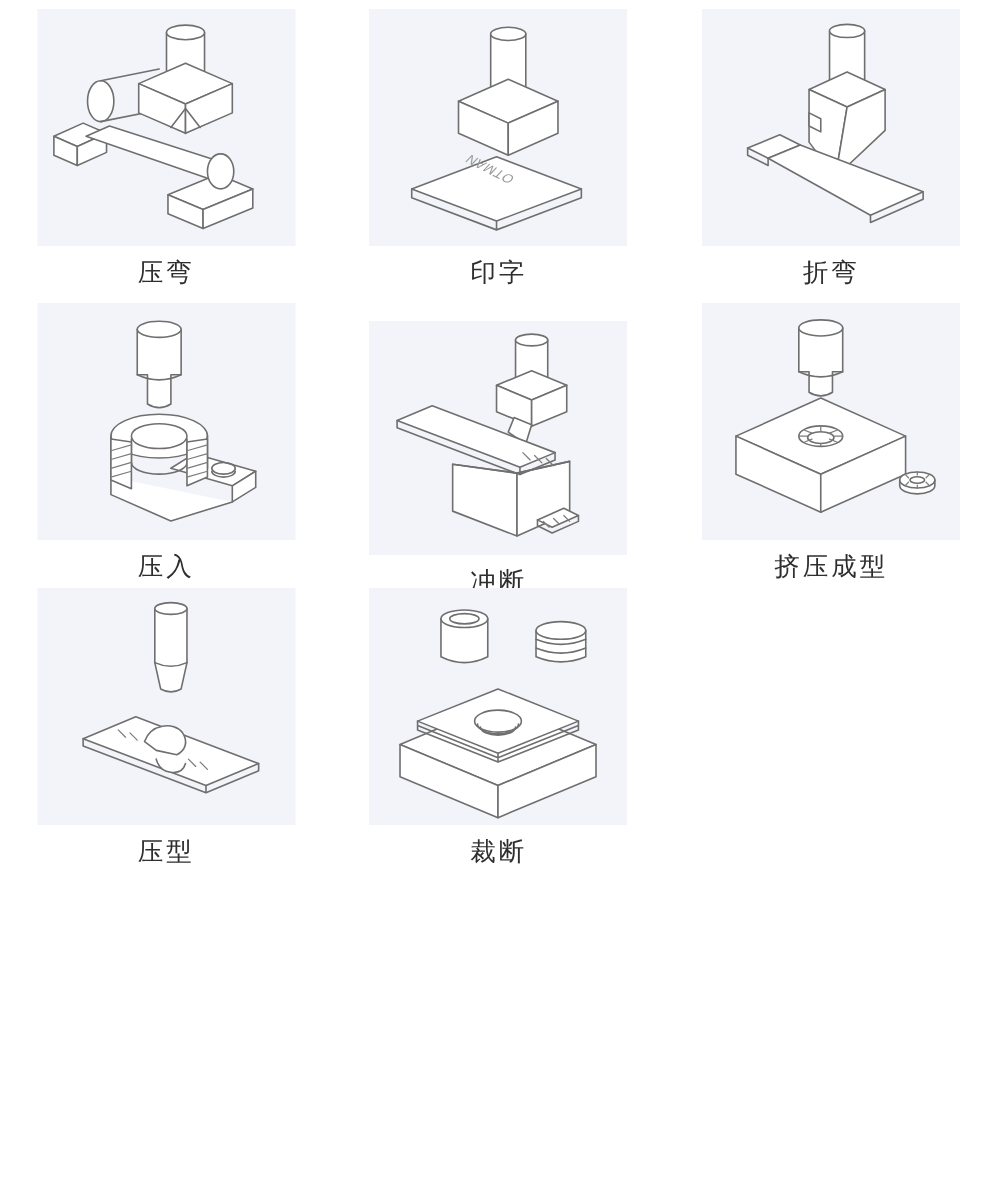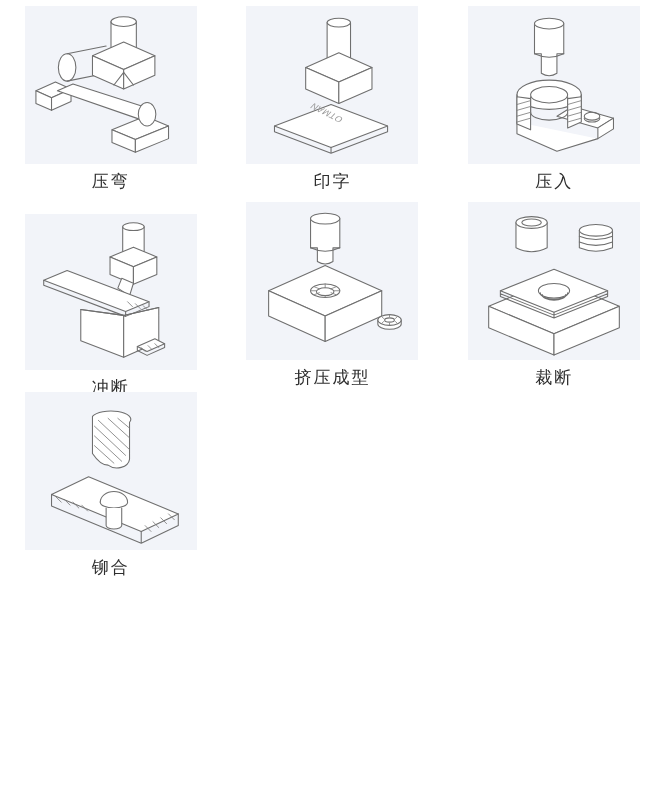--- a/index.html
+++ b/index.html
@@ -73,20 +73,36 @@
           <polygon class="f" points="58,62 58,84 92,99 92,77"></polygon>
           <polygon class="f" points="126,62 126,84 92,99 92,77"></polygon>
           <polygon class="f" points="84,100 142,122 84,144 26,122"></polygon>
           <path d="M26 122 v6 L84 150 L142 128 v-6 M84 144 v6"></path>
           <text class="stamp" transform="translate(97 114) rotate(207) skewX(-16)">OTMAN</text>
         </svg>
       </div>
       <figcaption class="caption">印字</figcaption>
     </figure>
 
+    <figure class="cell" style="margin:0">
+      <div class="panel">
+        <svg width="170" height="156" viewBox="0 0 170 160">
+          <path class="f" d="M84 14 V50 Q96 56 108 50 V14"></path>
+          <ellipse class="f" cx="96" cy="14" rx="12" ry="4.5"></ellipse>
+          <polygon class="f" points="70,54 96,42 122,54 96,66"></polygon>
+          <polygon class="f" points="70,54 70,90 88,114 96,66"></polygon>
+          <polygon class="f" points="122,54 122,82 88,114 96,66"></polygon>
+          <path class="f" d="M70 70 l8 4 v9 l-8 -4 z"></path>
+          <polygon class="f" points="28,94 50,85 64,92 42,101"></polygon>
+          <polygon class="f" points="42,101 64,92 148,124 112,140"></polygon>
+          <path d="M28 94 v5 L42 106 M42 101 v5 M112 140 v5 L148 129 v-5"></path>
+        </svg>
+      </div>
+      <figcaption class="caption">折弯</figcaption>
+    </figure>
 
     <figure class="cell" style="margin:0">
       <div class="panel">
         <svg width="170" height="156" viewBox="0 0 170 160">
           <path class="f" d="M65 17 V48 L72 48 V68 Q80 73 88 68 V48 L95 48 V17"></path>
           <ellipse class="f" cx="80" cy="17" rx="15" ry="5.5"></ellipse>
           <path d="M65 48 Q80 55 95 48"></path>
           <polygon class="f" points="104,102 146,114 130,124 88,112"></polygon>
           <polygon class="f" points="130,124 146,114 146,125 130,135"></polygon>
           <path class="f" d="M47 118 L47 130 L88 148 L130 135"></path>
@@ -145,20 +161,35 @@
           <ellipse class="f" cx="144" cy="120" rx="12" ry="5.5"></ellipse>
           <ellipse cx="144" cy="120" rx="5" ry="2.2"></ellipse>
           <path class="h" d="M136 116.5 l2 2 M152 116.5 l-2 2 M136 123.5 l2 -2 M152 123.5 l-2 -2 M144 114.5 v2 M144 125.5 v-2"></path>
         </svg>
       </div>
       <figcaption class="caption">挤压成型</figcaption>
     </figure>
 
 
 
+    <figure class="cell" style="margin:0">
+      <div class="panel">
+        <svg width="170" height="156" viewBox="0 0 170 160">
+          <path class="f" d="M77 13 V50 L81 68 Q88 72 95 68 L99 50 V13"></path>
+          <ellipse class="f" cx="88" cy="13" rx="11" ry="4"></ellipse>
+          <path d="M77 50 Q88 55 99 50"></path>
+          <polygon class="f" points="28,102 64,87 148,119 112,134"></polygon>
+          <path d="M28 102 v5 L112 139 v-5 M148 119 v5 L112 139"></path>
+          <path class="f" d="M70 104 C74 92 90 90 96 98 C100 104 98 110 92 113 L78 110 Z"></path>
+          <path class="f" d="M78 116 q2 8 10 9 q8 1 10 -6"></path>
+          <path class="h" d="M52 96 l5 5 m3 -3 l5 5 M100 116 l5 5 m3 -3 l5 5"></path>
+        </svg>
+      </div>
+      <figcaption class="caption">压型</figcaption>
+    </figure>
 
     <figure class="cell" style="margin:0">
       <div class="panel">
         <svg width="170" height="156" viewBox="0 0 170 160">
           <path class="f" d="M46 20 V46 Q62 54 78 46 V20"></path>
           <ellipse class="f" cx="62" cy="20" rx="16" ry="6"></ellipse>
           <ellipse cx="62" cy="20" rx="10" ry="3.5"></ellipse>
           <path class="f" d="M111 28 V46 Q128 53 145 46 V28"></path>
           <ellipse class="f" cx="128" cy="28" rx="17" ry="6"></ellipse>
           <path d="M111 34 q17 7 34 0 M111 40 q17 7 34 0"></path>
@@ -167,31 +198,15 @@
           <polygon class="f" points="152,106 152,128 85,156 85,134"></polygon>
           <polygon class="f" points="85,68 140,90 85,112 30,90"></polygon>
           <path d="M30 90 v3 L85 115 L140 93 v-3 M30 93 v3 L85 118 L140 96 v-3 M85 112 v6"></path>
           <ellipse cx="85" cy="90" rx="16" ry="7.5"></ellipse>
           <path d="M71 92 a14 6.6 0 0 0 28 0 M73 94 a12 5.6 0 0 0 24 0"></path>
         </svg>
       </div>
       <figcaption class="caption">裁断</figcaption>
     </figure>
 
-    <figure class="cell" style="margin:0">
-      <div class="panel">
-        <svg width="170" height="156" viewBox="0 0 170 160">
-          <path class="f" d="M66 24 V62 Q74 74 82 74 A13 10 0 0 0 104 68 V30 A19 8 0 0 0 66 24 Z"></path>
-          <path class="h" d="M68 34 L100 64 M68 44 L96 70 M68 54 L88 72 M72 28 L104 58 M82 26 L104 46 M92 26 L104 36"></path>
-          <polygon class="f" points="24,104 62,86 154,124 116,142"></polygon>
-          <path d="M24 104 v12 L116 154 v-12 M154 124 v12 L116 154"></path>
-          <path class="h" d="M28 106 l6 6 m3 -3 l6 6 m3 -3 l6 6 m3 -3 l6 6"></path>
-          <path class="h" d="M120 136 l6 6 m2 -10 l6 6 m2 -10 l6 6 m2 -10 l6 6"></path>
-          <ellipse class="f" cx="88" cy="112" rx="14" ry="6"></ellipse>
-          <path class="f" d="M74 112 a14 11 0 0 1 28 0"></path>
-          <path class="f" d="M80 118 V136 a8 3.5 0 0 0 16 0 V118"></path>
-        </svg>
-      </div>
-      <figcaption class="caption">铆合</figcaption>
-    </figure>
 
   </div>
 </div>
 
 </body></html>

